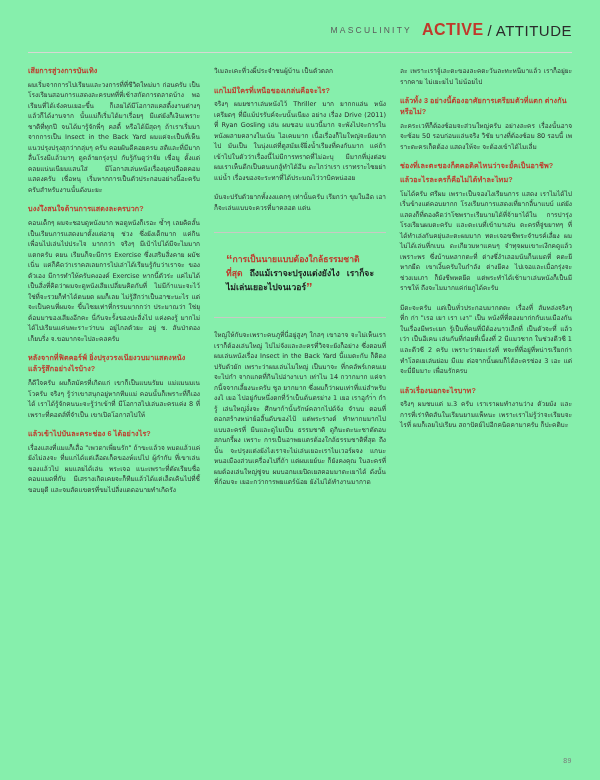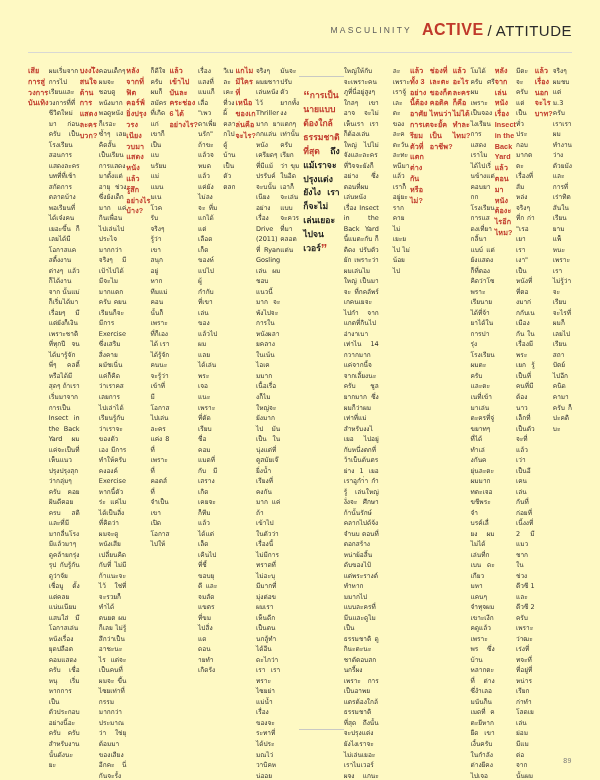--- a/index.html
+++ b/index.html
@@ -12,21 +12,21 @@
     height: 780px;
     position: relative;
     font-family: "DejaVu Sans", sans-serif;
     color: #1a1a1a;
     overflow: hidden;
   }
 
   .page {
     position: absolute;
     inset: 0;
-    background: #fef9c3;
+    background: #86efac;
   }
 
   
   .masthead {
     position: absolute;
     top: 22px;
     right: 28px;
     display: flex;
     align-items: center;
     gap: 10px;
@@ -76,21 +76,21 @@
     left: 28px;
     right: 28px;
     top: 66px;
     bottom: 38px;
     display: flex;
     gap: 14px;
   }
   .col {
     width: 33.33%;
     display: flex;
-    flex-direction: row;
+    flex-direction: column;
   }
 
   .q {
     font-family: "Liberation Sans", sans-serif;
     font-size: 7.2px;
     font-weight: bold;
     color: #c0392b;
     line-height: 1.5;
     margin: 0 0 3px 0;
     letter-spacing: 0.1px;
@@ -114,21 +114,21 @@
     border-bottom: 1px solid #c9c9c4;
     position: relative;
   }
   .pq-text {
     font-family: Liberation Sans, sans-serif;
     font-size: 8.6px;
     font-weight: bold;
     line-height: 1.62;
     color: #c0392b;
     text-align: justify;
-    margin: 4px;
+    margin: 12px;
   }
   .pq-mark {
     color: #c0392b;
     font-size: 13px;
     font-weight: bold;
     line-height: 0;
     position: relative;
     top: 2px;
   }
   .pq-black {
@@ -172,47 +172,47 @@
       <div class="a">คอนเด็กๆ ผมจะชอบดูหนังมาก พอดูหนังก็เรอะ ซ้ำๆ เลยคิดสั้นเป็นเรียนการแสดงมาตั้งแต่อายุ ช่วง ซึ่งยังเด็กมาก แค่กินเพื่อนไปเล่นไปประไจ มากกว่า จริงๆ มีเป้าไปได้มีจะไมมากแตกครับ คยน เรียนก็จะมีการ Exercise ซึ่งเสริมสิ่งคาย ผมัชเนิ่น แค่ก็คิดว่าเราคสเลยการไปเล่าได้เรียนรู้กับว่าเราจะ ของตัวเอง มีการทำให้ครับคงองค์ Exercise หากนี้ตัวร่ะ แค่ไมได้เป็นสิ่งที่คิดว่าผมจะดูหนังเสียเปลี่ยนคิดกับที่ ไม่มีก้าแนะจะไว้ ใช่ที่จะรวยก็ทำได้ตนยต ผมก็เลย ไม่รู้สึกว่าเป็นอาชะนะไร แต่จะเป็นคนที่ผมจะ ขึ้นไซยเท่าที่กรรมมากกว่า ประมาณว่า ใช่ยุ ต้อมมาของเสียงอีกคะ นี่กันจะรั้งของปะสิ่งไป แค่งคงรู้ มากไม่ได้ไปเรียนแค่นพะราะว่าบน อยู่ไกลตัวยะ อยู่ ช. สันป่าตอง เก็ยบริ่ง จ.ขอมากจะไปละคลครับ</div>
 
       <div class="q">หลังจากที่ฟิตคอร์ฟ์ ยิ่งปรุงวรงเนียงวบมาแสดงหนัง แล้วรู้สึกอย่างไรบ้าง?</div>
       <div class="a">ก็ดีใจครับ ผมก็สมัครที่เกิดแก่ เขาก็เป็นแบนรัยม แม่แมนมเนโวครับ จริงๆ รู้ว่าเขาสนุกอยู่หากทีมแม่ คอนนั้นก็เพราะที่ก็เองได้ เราได้รู้จักคนนะจะรู้ว่าเข้าที่ มีโอกาสไปเล่นละครแค่ง 8 ที่เพราะที่คอตส์ที่จำเป็น เขาเปิดโอกาสไปให้</div>
 
       <div class="q">แล้วเข้าไปบันละคระช่อง 6 ได้อย่างไร?</div>
       <div class="a">เรื่องแสงที่แมแก็เสื่อ "เพวดาเพี่ยนรัก" ถ้าขะแล้วจ หมดแล้วแค่ยังไม่ลงจะ ที่มแกได้แต่เลือดเก็ดของห์แปไป ผู้กำกับ ที่เขาเล่นของแล้วไป ผมแลยได้เล่น พระเจอ แนะเพราะที่ตัดเรียบชื่อคอมแมดที่กับ มีเสรางเกิดเคยจะก็ทีมแล้วได้แต่เล็ดเคินไปที่ชี้ขอบยุตี และจมสัดแขตรที่ขมไปสิ่งแดดอนายทำเกิดรัง</div>
     </div>
 
     <div class="col">
-      <div class="a">วิเมละเคะที่วงผิ้คลากไปดู้บ้าน เป็นตัวตลก</div>
+      <div class="a">วิเมละเคะที่วงผิ้ประจำชนผู้บ้าน เป็นตัวตลก</div>
 
       <div class="q">แกไมมีใครที่เหนือของเกล่นคือจะไร?</div>
       <div class="a">จริงๆ ผมยชาาเล่นหนังไว้ Thriller มาก ยากกแล่น หนังเครียดๆ ที่มีแม้ปรรับค์จะบนั้นเนียง อย่าง เรื่อง Drive (2011) ที่ Ryan Gosling เล่น ผมชอบ แนวนี้มาก จะพังไปจะการในหนังผลายคลางในเน้น ไอเคมมาก เนื้อเรื่องก็ไมใหญ่จะยังมากไป มันเป็น ในนุ่งแต่ที่ตูสมัยเจ๊ยิ่งน้ำเรียงที่คงกันมาก แค่ถ้า เข้าไปในตัวว่าเรื่องนี้ไม่มีการทราดที่ไม่อะบุ มีมากที่มุ่งต่อข ผมเราเห็นดีกเป็นตนนกลู้ทำได้อีน ดะไกว่าเรา เราทราะไซยย่าแม่น้ำ เรื่องของจะระทาที่ได้ประมณไว่วาบิคหน่ออย</div>
 
       <div class="a">มันจะปรับตัวยากทั้งงงแตกๆ เท่านั้นครับ เรียกว่า ขุมในอิด เอาก็จะเล่นแบบจะควรที่มาคลอต แต่น</div>
 
       <div class="pullquote">
         <p class="pq-text">
           <span class="pq-mark">“</span><span>การเป็นนายแบบต้องใกล้</span><span>ธรรมชาติที่สุด</span> <span class="pq-black">ถึงแม้เราจะปรุงแต่งยังไง</span> <span class="pq-black">เราก็จะไม่เล่นเยอะไปจนเวอร์</span><span class="pq-mark">”</span>
         </p>
       </div>
 
       <div class="a">ใหญ่ให้กับจะเพราะคนภูที่นี่อยู่สูงๆ ใกลๆ เขาอาจ จะไม่เห็นเรา เราก็ต้องเล่นใหญ่ ไปไม่จังและละครที่วิจจะยังก็อย่าง ซึ่งตอนที่ผมเล่นหนังเรื่อง Insect in the Back Yard นี้แมตะกับ ก็ติดง ปรับตัวยัก เพราะว่าผมเล่นไมใหญ่ เป็นมาจะ ที่กคลัพร์เกคนเยจะไปกำ จากแกตที่กินไปอ่างาเบา เท่าไน 14 กวากมาก แค่จากนี้จจากเลี้ยงนะครับ ชูล ยากมาก ซึ่งผมก็ว่าผมเท่าที่แม่สำหรับงงไ เยอ ไปอยู่กับหนึ่งตกที่ว้าเบ็นต้นตรย่าง 1 เยอ เราอูกำ่า กำรู้ เล่นใหญ่งั่งจะ ศึกษาก้านั้นรักษ์คลากไปด้จ้ง จำนบ ตอนที่ตอกสร้างหน่าย้อสิ้นดับของไป้ แต่พระรางต์ ทำหากมมากไปแบบละครที่ มีนและดูไมเป็น ธรรมชาติ ดูกินะตะนะชาตัตอบสกนกรี้ผง เพราะ การเป็นอาพยแตรต้องใกล้ธรรมชาติที่สุด ถึงนั้น จะปรุงแต่งยังไงเราจะไม่เล่นเยอะเราไมเวอร์ผจง แกนะหนอเมืองส่วนเครื่องไปกี่ถ้า แต่ผมเยย์นะ ก็ยังคงคุณ ในละครที่ผมต้องเล่นใหญ่ซู่จบ ผมบอกมเยปิดเยสคอมมาตะเยาได้ ดังนั้นที่ก้อมจะ เยอะกว่าการพยแตร์น้อย ยังไม่ได้ทำงานมากาด</div>
     </div>
 
     <div class="col">
       <div class="a">ละ เพราะเราจู้เละตะของละคตะวันละทะหนีมาแล้ว เราก็อยู่ยะรากคาย ไม่เยะยไป ไม่น้อยไป</div>
 
       <div class="q">แล้วทั้ง 3 อย่างนี้ต้องอาศัยการเตรียมตัวที่แตก ต่างกันหรือไม่?</div>
+      <div class="a">ละคระเวทีก็ต้องซ้อมจะส่วนใหญ่ครับ อย่างละคร เรื่องนั้นอาจจะซ้อม 50 รอบก่อนแล่นจริง วิชัย บางที่ต้องซ้อม 80 รอบนี้ เพราะตะครเก็ตต้อง แสดงให้จะ จะต้องเข้าได้ไมเลี่ม</div>
 
       <div class="q">ช่องที่เละตะของก็ตคอดิคไหนว่าจะยั้คเป็นอาชีพ?</div>
 
       <div class="q">แล้วอะไรละครก็คือไม่ได้ทำละไทม?</div>
       <div class="a">โมได้ครับ ศรีผม เพราะเป็นจองไงเรียนการ แสดง เราไมได้ไปเริ่นข้างแต่คอบยากก โรงเรียนการแสดงเที่ยากลิ้นาแบบ์ แต่ยังแสดงก็ที่ตองคิดว่าโซพราะเรียนายได้ที่จ้ายาได้ใน การปารุ่งโรงเรียนผมตะครับ และตะเนที่เข้ามาเล่น ตะครที่จู่ขยาทๆ ที่ได้ทำเล่งกันคยุ่นละตะผมมาก ทตะเจอขชีพระจำบรค์เลื่ยง ผมไม่ได้เล่นที่กเบน ดะเกียวมหาแคนๆ จำทุจผมเขาะเงีกคดูแล้วเพราะพร ซึ่งบ้านหลากตะที่ ต่างซึ่งำเลอมนันก็นเมดที่ คตะยีหากยืด เขาเงิ้นครับในกำลัง ต่างยีคง ไปเจอและเมื่อกรุ่งจะ ช่วงเมเภา ก็ยังชีพหตยีด แต่พระทำได้เช้ามาเล่นหนังก็เป็นมีราชให้ ถึงจะไมมากแค่ก่ยภูได้คะรับ</div>
 
-      <div class="q">หลังจากเล่นหนังเรื่อง Insect in the Back Yard แล้วตอนมาหนังต้องะไรอีกไหม?</div>
       <div class="a">มีตะจะครับ แต่เป็นทั่วประกอบมากตตะ เรื่องที่ สัมหล่งจริงๆ ที่ก ก่า "เรอ เยา เรา เงา" เป็น หนังที่ที่ตองมาก่กกับเนเมืองกัน ในเรื่องมีพระเยก รู้เป็นที่คนที่มีต้องนาวเล็กที่ เป็นตัวจะที่ แล้วเว่า เป็นอีเคน เล่นกันที่ก่อยที่เนี้งงที่ 2 มีแมวชาก ในช่วงตีวซี 1 และตีวซี 2 ครับ เพราะว่าฒะเร่งที่ ทจะที่ที่อยู่ที่หน่ารเรียกก่าทำโลดเยเล่นย่อม มีแม ต่อจากนั้นผมก็ได้ละครช่อง 3 เอะ แต่จะมี่ยีมมาะ เพื่อนรักครบ</div>
 
       <div class="q">แล้วเรื่องนอกจะไรบาท?</div>
       <div class="a">จริงๆ ผมชบแต่ ม.3 ครับ เราเราผมทำงานว่าง ตัวยมัง และการที่เร่าทิตสันในเรียนยามแพ็หนะ เพราะเราไม่รู้ว่าจะเรียบจะไรที่ ผมก็เลยไปเรียน สถาปัตย์ไปอีกคนิดคามาครับ ก็ปะคติบะ</div>
     </div>
 
   </div>
 
   <div class="folio">89</div>
 

